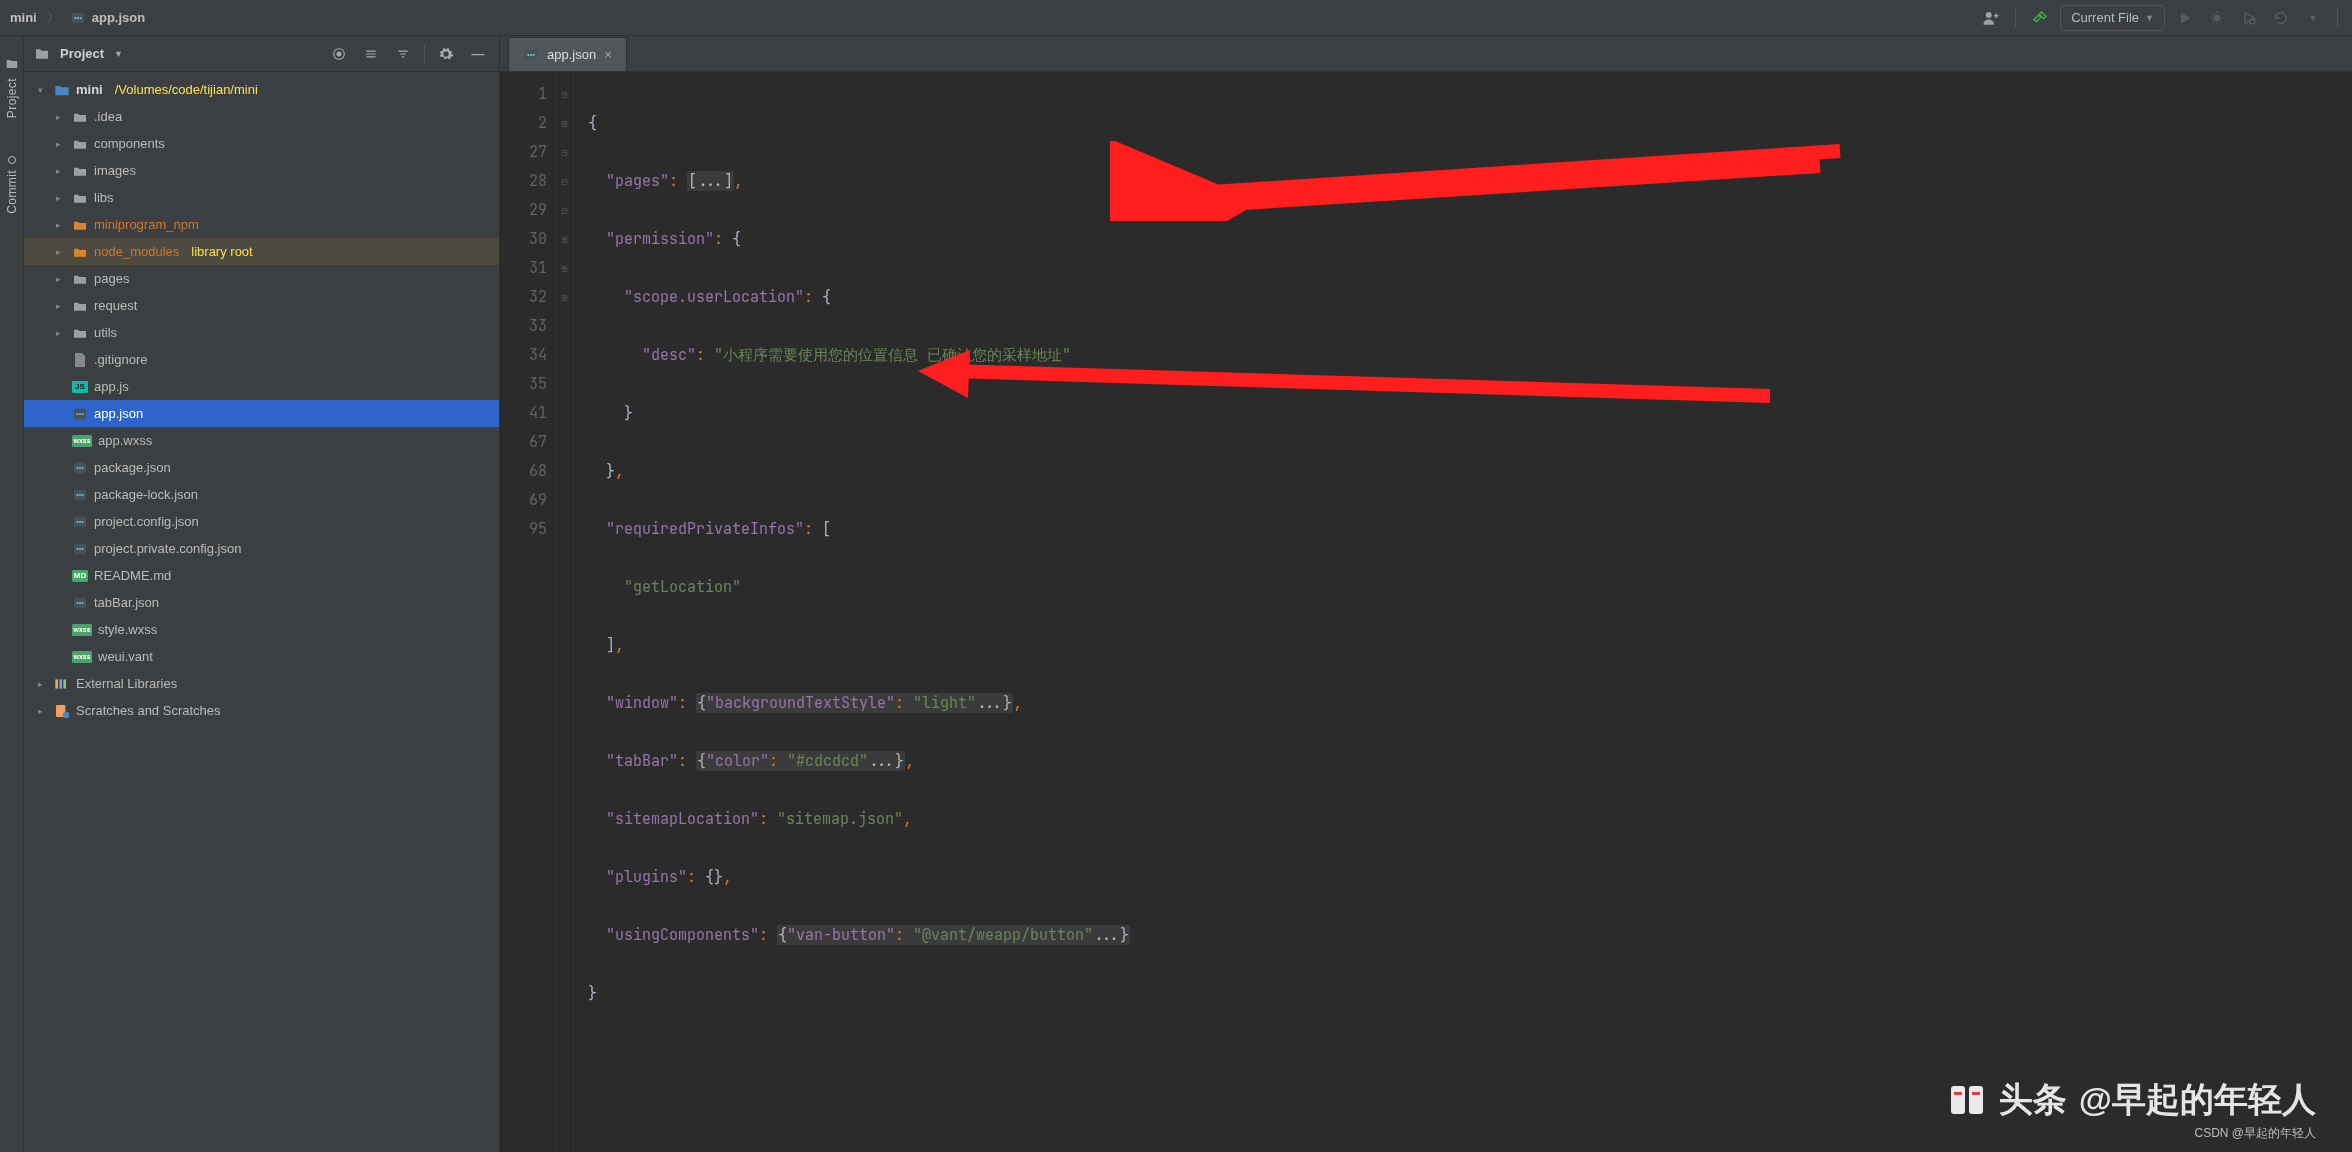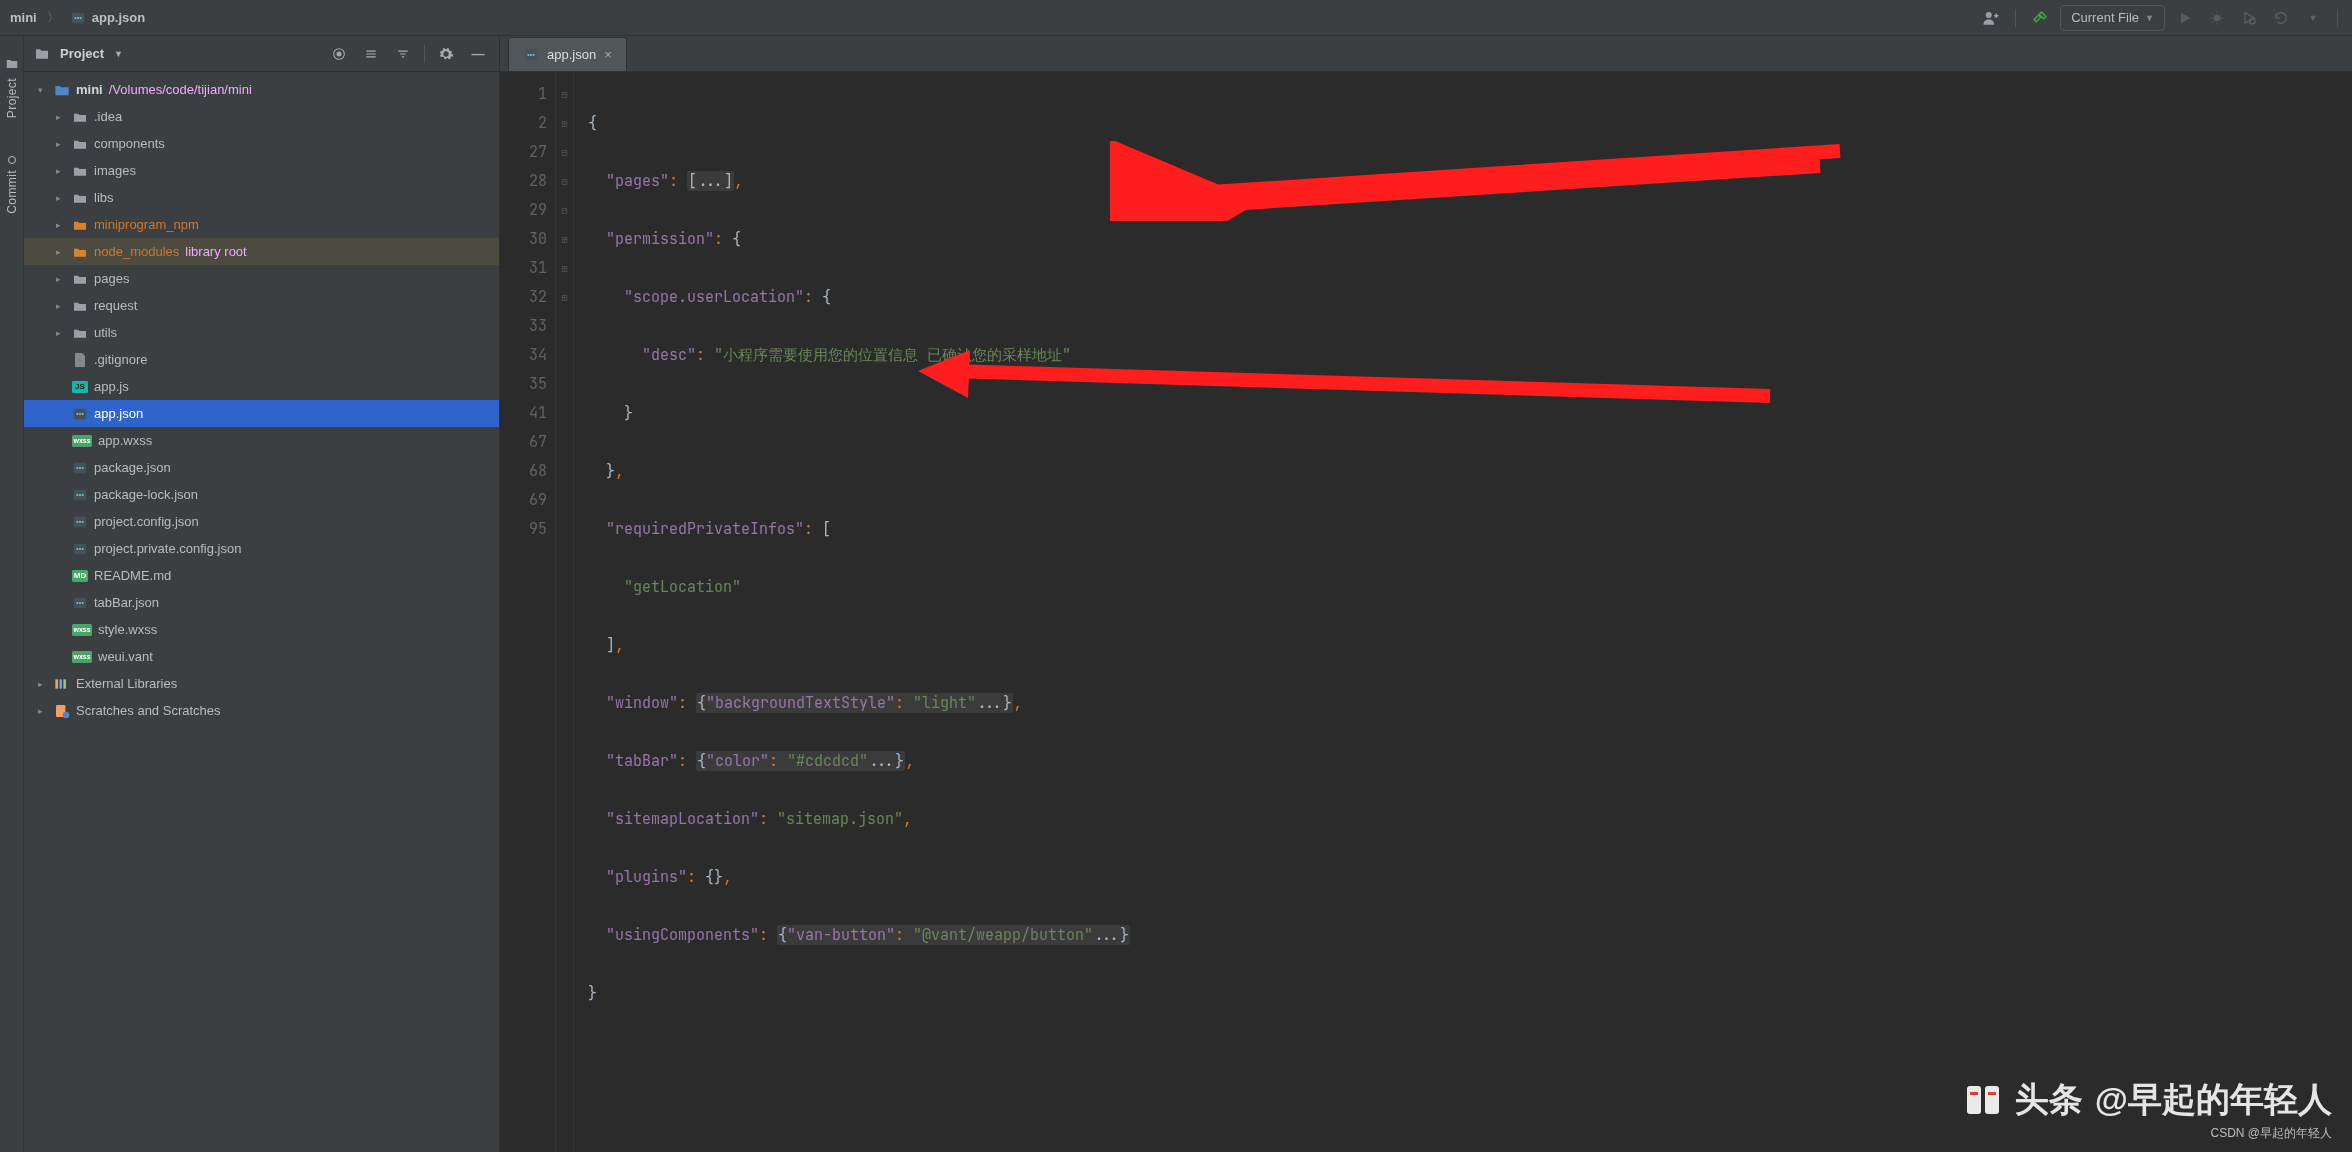--- a/index.html
+++ b/index.html
@@ -70,21 +70,21 @@
   .tree { flex: 1; overflow: auto; padding: 4px 0; }
   .tree-row {
     height: 27px; display: flex; align-items: center; gap: 6px;
     padding-left: calc(var(--d,0) * 18px + 14px);
     color: #bbbbbb; white-space: nowrap;
   }
   .tree-row.selected { background: #2f65ca; color: #fff; }
   .tree-row.lib { background: #4d4a3f; }
   .tree-row .arrow { width: 10px; color: #888; font-size: 9px; }
   .tree-row .fname { color: inherit; }
-  .tree-row .muted { color: #f0abfc; margin-left: 0; }
+  .tree-row .muted { color: #fde047; margin-left: 6px; }
   .tree-row .orange { color: #cc7832; }
   .ficon { width: 16px; height: 16px; display: inline-flex; align-items: center; justify-content: center; }
   .ficon.folder { color: #9aa0a6; }
   .ficon.folder-open { color: #9aa0a6; }
   .ficon.folder-orange { color: #d9822b; }
   .ficon.js { background:#14b8a6; color:#222; font-size:8px; font-weight:700; border-radius:2px; width:16px; height:12px; line-height:12px; text-align:center; }
   .ficon.json { color:#8aa; }
   .ficon.md { background:#4a6; color:#fff; font-size:8px; font-weight:700; border-radius:2px; width:16px; height:12px; line-height:12px; text-align:center; }
   .ficon.wxss { background:#4aa36b; color:#fff; font-size:7px; font-weight:700; border-radius:2px; width:20px; height:12px; line-height:12px; text-align:center; }
   .ficon.txt { color:#888; }
@@ -111,21 +111,21 @@
   .tok-punc { color: #cc7832; }
   .tok-brace { color: #a9b7c6; }
   .code .hlbox { background: #3b3b3b; border-radius:2px; padding:0 1px; }
   .code-line { display:block; height:29px; }
 
   
   .arrow-overlay { position: absolute; pointer-events: none; }
 
   
   .watermark {
-    position: absolute; right: 20px; bottom: 10px;
+    position: absolute; right: 36px; bottom: 10px;
     display: flex; flex-direction: column; align-items: flex-end; gap: 2px;
     color: #fafafa; opacity: .9;
   }
   .watermark .row1 { display:flex; align-items:center; gap:12px; font-size: 34px; font-weight: 600; }
   .watermark .logo { display:flex; align-items:center; gap:6px; }
   .watermark .sub { font-size: 12px; color:#ccc; }
 
   svg { display:block; }
 </style>
 </head>

